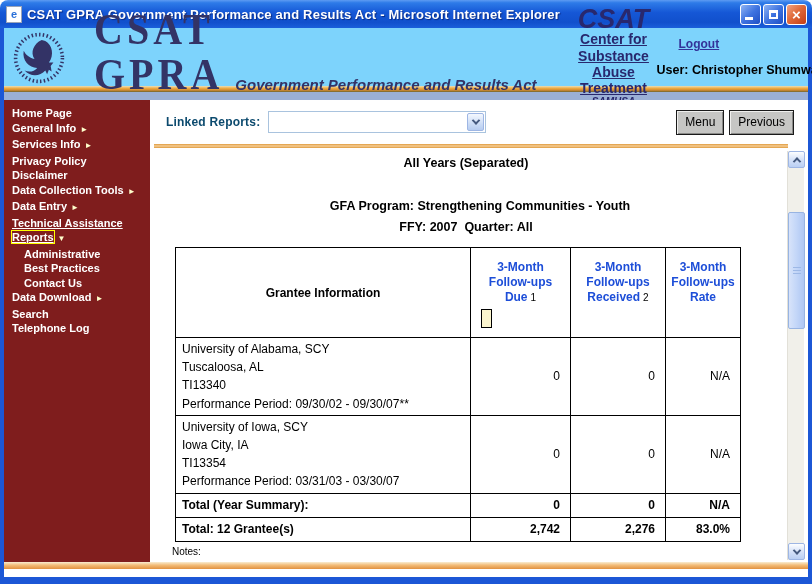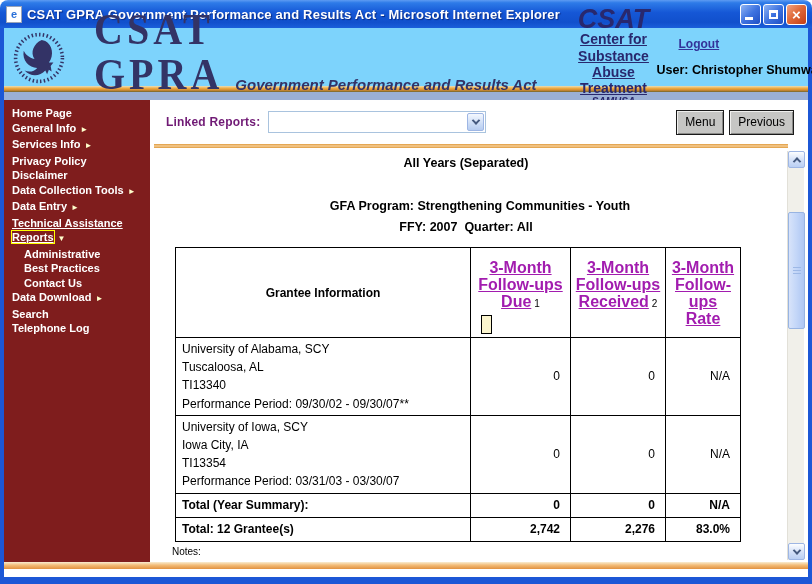--- a/index.html
+++ b/index.html
@@ -54,21 +54,21 @@
   .nav-item { color:#fff; font-size:11px; font-weight:bold; line-height:14.5px; white-space:nowrap; cursor:pointer; }
   .nav-item.indent { padding-left:12px; }
   .nav-item .u { text-decoration:underline; }
   .nav-arrow { color:#FFFFCC; font-size:8px; margin-left:4px; }
   .focus-box { outline:1px solid #FFFF00; }
 
   .main { flex:1; display:flex; flex-direction:column; background:#fff; }
 
   
   .toolbar { height:44px; display:flex; align-items:center; padding-left:16px; }
-  .lr-label { color:#701a75; font-size:12px; font-weight:bold; letter-spacing:.2px; }
+  .lr-label { color:#0c4a6e; font-size:12px; font-weight:bold; letter-spacing:.2px; }
   .xp-select { width:218px; height:22px; margin-left:8px; background:#fff; border:1px solid #A9C3DE;
     display:flex; align-items:center; justify-content:flex-end; cursor:pointer; }
   .xp-select-arrow { width:17px; height:18px; margin-right:1px; border:1px solid #9EB6E4; border-radius:2px;
     background:linear-gradient(180deg,#F4F8FE 0%,#CDDDF6 60%,#B6CCF0 100%);
     display:flex; align-items:center; justify-content:center; }
   .chev-down { width:6px; height:6px; border-left:2px solid #44597E; border-bottom:2px solid #44597E;
     transform:rotate(-45deg) translate(1px,-1px); }
   .chev-up { width:6px; height:6px; border-left:2px solid #44597E; border-bottom:2px solid #44597E;
     transform:rotate(135deg) translate(1px,-1px); }
   .toolbar-buttons { margin-left:auto; margin-right:14px; display:flex; gap:5px;padding-left:17px; }
@@ -82,21 +82,21 @@
   
   .report { position:relative; flex:1; overflow:hidden; padding-right:26px; }
   .r-title { text-align:center; font-size:12.5px; font-weight:bold; padding-top:8px; }
   .r-program { text-align:center; font-size:12.5px; font-weight:bold; margin-top:29px;padding-left:28px; }
   .r-ffy { text-align:center; font-size:12.5px; font-weight:bold; margin-top:7px; white-space:pre; }
 
   table.grantee { border-collapse:collapse; table-layout:fixed; width:565px; margin:13px 0 0 25px; }
   table.grantee td { border:1px solid #000; font-size:12px; color:#000; vertical-align:middle; }
   .hdr-cell { height:90px; text-align:center; font-weight:bold; }
   .hdr-link-cell { vertical-align:top !important; text-align:center; padding-top:12px; line-height:15px; }
-  .tbl-link { color:#a21caf; font-weight:bold; text-decoration:underline; cursor:pointer; font-size:16px; }
+  .tbl-link { color:#1d4ed8; font-weight:bold; cursor:pointer; font-size:12px; }
   .sup-note { font-size:10px; color:#000; margin-left:3px; text-decoration:none; font-weight:normal; }
   .cursor-box { width:11px; height:19px; background:#FBF5CE; border:1px solid #000; margin:4px 0 0 10px; }
   .g-cell { height:74px; padding:2px 2px 2px 6px; line-height:18.2px; vertical-align:middle;margin-left:16px; }
   .num-cell { text-align:right; padding-right:10px; }
   .tot-cell { height:24px; font-weight:bold; }
   .tot-label { padding-left:6px; }
 
   .notes-label { margin:4px 0 0 22px; font-size:10px; }
 
   

